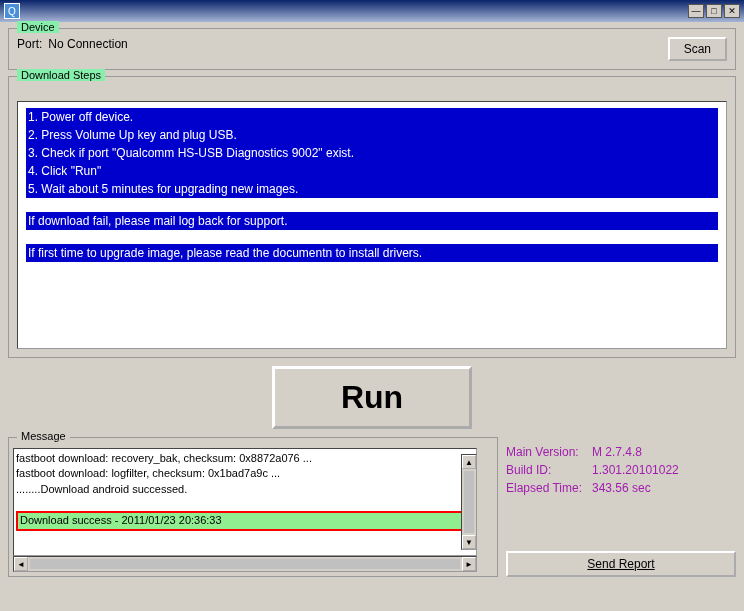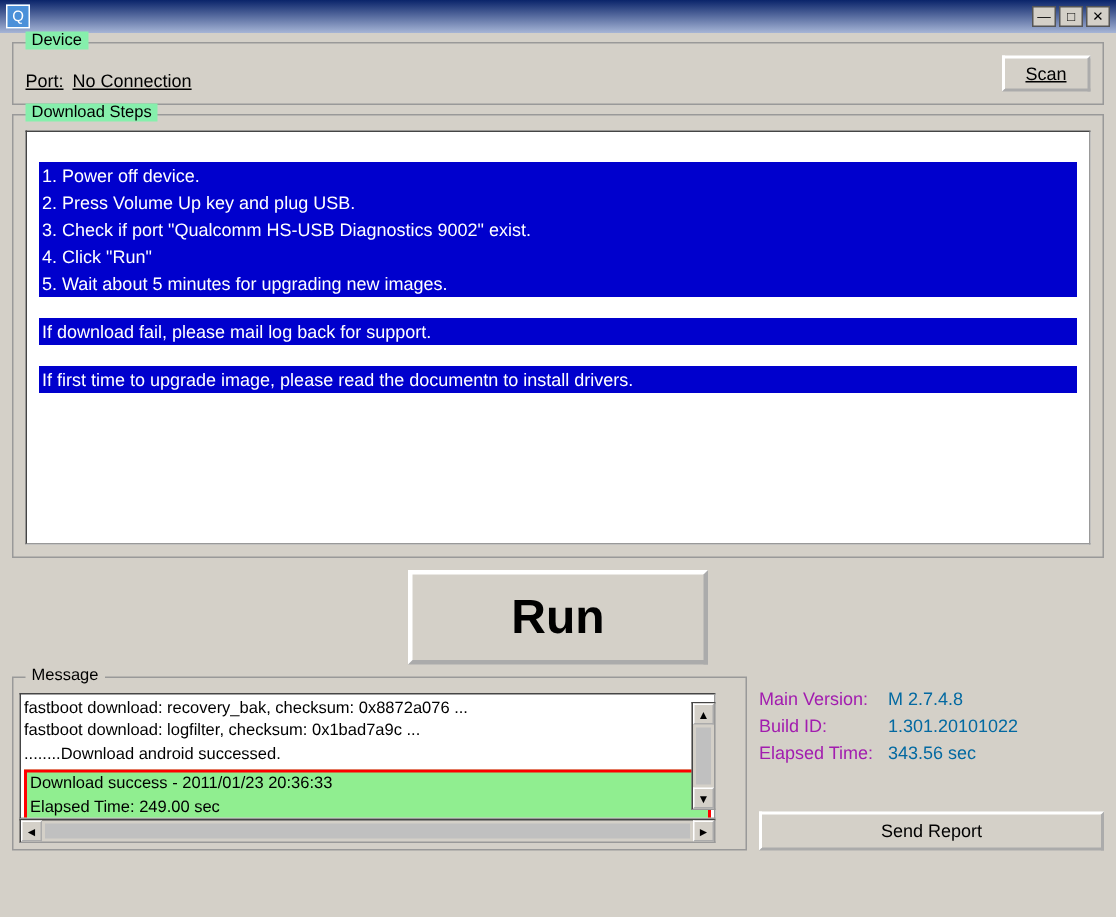--- a/index.html
+++ b/index.html
@@ -80,47 +80,46 @@
       left: 8px;
       background: #86efac;
       padding: 0 4px;
       font-size: 11px;
       color: #000;
     }
 
     
     .device-row {
       display: flex;
-      align-items: flex-end;
+      align-items: flex-start;
       justify-content: space-between;
       padding-top: 4px;
-      text-decoration: underline;
     }
     .device-port {
       display: flex;
       align-items: center;
       gap: 6px;
       font-size: 12px;
     }
     .scan-btn {
       background: #d4d0c8;
       border: 2px outset #fff;
       padding: 3px 14px;
       font-size: 12px;
       cursor: pointer;
       min-width: 55px;
     }
 
     
     .download-steps-box {
       background: #ffffff;
       border: 1px inset #999;
-      padding: 20px 8px;
+      padding: 6px 8px;
       min-height: 200px;
-      margin-top: 6px;
+      margin-top: 20px;
     }
     .step-line {
       display: block;
       color: #000080;
       background: #0000cd;
       color: white;
       font-size: 12px;
       line-height: 1.5;
       padding: 0 2px;
     }
@@ -143,21 +142,21 @@
       cursor: pointer;
       color: #000;
       min-width: 200px;
       text-align: center;
     }
 
     
     .bottom-section {
       display: flex;
       gap: 8px;
-      height: 116px;
+      height: 140px;
     }
     .message-box {
       flex: 1;
       border: 1px solid #999;
       background: #d4d0c8;
       position: relative;
     }
     .message-legend {
       position: absolute;
       top: -8px;
@@ -184,21 +183,21 @@
     }
     .msg-line {
       font-size: 11px;
       line-height: 1.4;
       color: #000;
       white-space: nowrap;
     }
     .msg-success {
       background: #90ee90;
       border: 2px solid red;
-      margin-top: 2px;
+      margin-top: 14px;
     }
     .msg-success .msg-line {
       padding: 0 2px;
     }
 
     
     .scroll-area {
       position: absolute;
       right: 0;
       top: 6px;
@@ -270,31 +269,32 @@
       display: flex;
       gap: 6px;
       margin-bottom: 4px;
       font-size: 12px;
     }
     .info-label {
       color: #a21caf;
       min-width: 80px;
     }
     .info-value {
-      color: #0369a1;
+      color: #a21caf;
       font-weight: normal;
     }
     .send-report-btn {
       background: #d4d0c8;
       border: 2px outset #fff;
       padding: 4px 0;
       text-align: center;
       cursor: pointer;
       font-size: 12px;
       width: 100%;
+      text-decoration: underline;
     }
   </style>
 </head>
 <body>
 
 <div class="title-bar">
   <div class="title-bar-left">
     <div class="title-bar-icon">Q</div>
   </div>
   <div class="title-bar-buttons">
@@ -342,21 +342,20 @@
     <div class="message-box">
       <span class="message-legend">Message</span>
       <div class="message-content">
         <div style="position:relative; flex:1; margin: 6px 20px 0 4px;">
           <div class="message-textarea" style="position:absolute; top:0; left:0; right:0; bottom:0; margin:0; overflow:hidden;">
             <div class="msg-line">fastboot download: recovery_bak, checksum: 0x8872a076 ...</div>
             <div class="msg-line">fastboot download: logfilter, checksum: 0x1bad7a9c ...</div>
             <div class="msg-line">........Download android successed.</div>
             <div class="msg-success">
               <div class="msg-line">Download success - 2011/01/23 20:36:33</div>
-              <div class="msg-line">Elapsed Time: 249.00 sec</div>
             </div>
           </div>
 
           <div class="scroll-area">
             <div class="scroll-up">▲</div>
             <div class="scroll-track"></div>
             <div class="scroll-down">▼</div>
           </div>
         </div>
 

